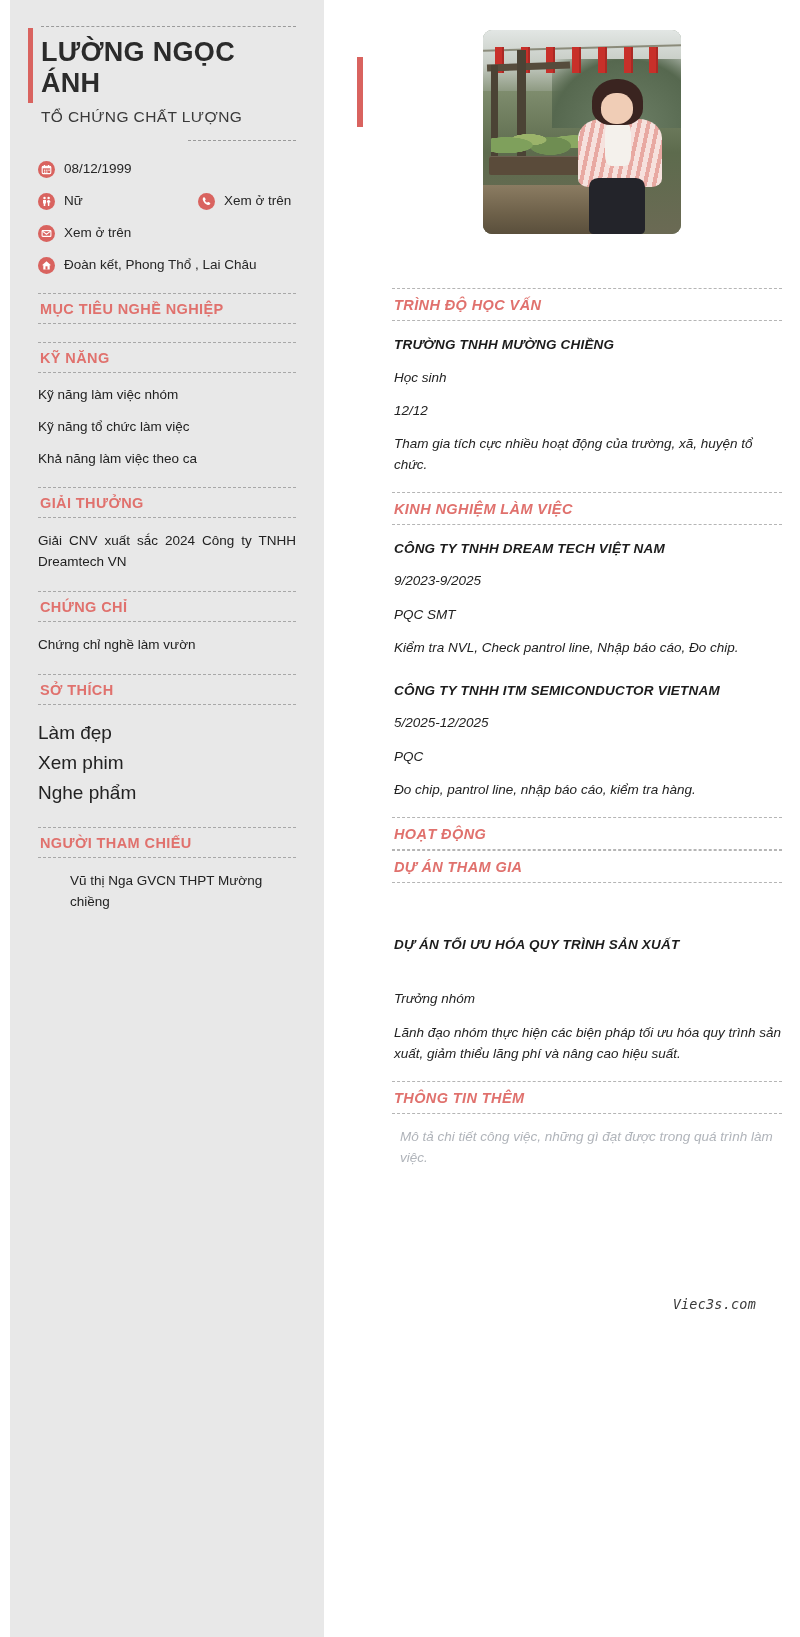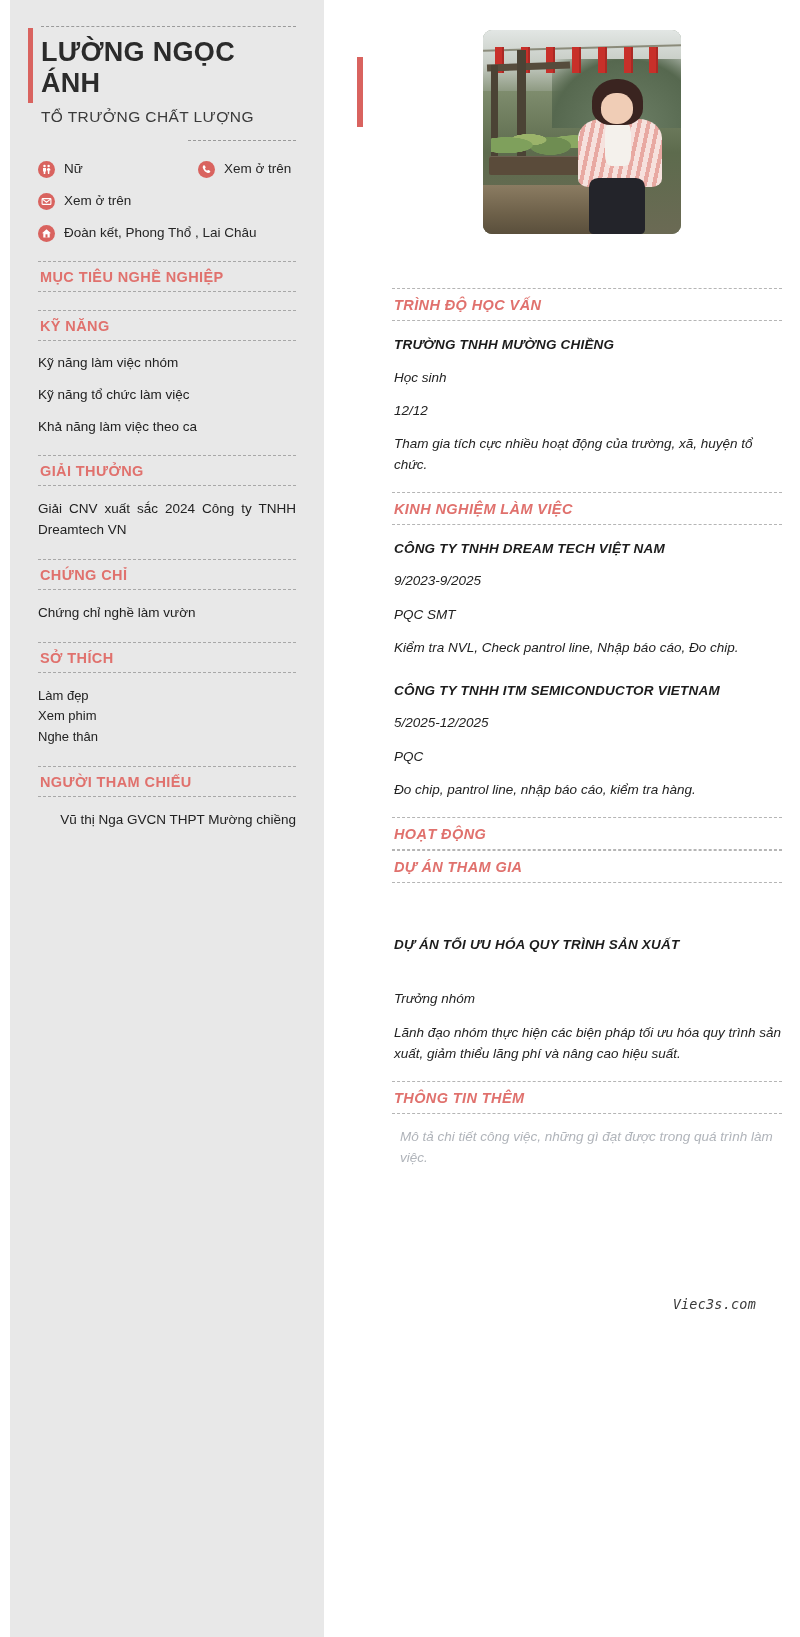--- a/index.html
+++ b/index.html
@@ -128,21 +128,21 @@
     text-align: justify;
   }
   .s-list-item {
     font-size: 13.5px;
     color: #222;
     margin-bottom: 13px;
     line-height: 1.4;
   }
   .s-list-item:last-child { margin-bottom: 0; }
   .s-tight {
-    font-size: 13px;
+    font-size: 19px;
     color: #222;
     line-height: 1.6;
   }
 
   
   .main {
     position: absolute;
     left: 392px;
     top: 0;
     width: 390px;
@@ -291,26 +291,44 @@
 
 <div class="page">
 
   <aside class="sidebar">
 
     <div class="name-block">
       <div class="accent-bar-left"></div>
       <div class="accent-bar-right"></div>
       <div class="name-dash-top"></div>
       <h1 class="full-name">LƯỜNG NGỌC ÁNH</h1>
-      <div class="job-title">TỔ TRƯỞNG CHẤT LƯỢNG</div>
+      <div class="job-title">TỔ CHỨNG CHẤT LƯỢNG</div>
       <div class="name-dash-bottom"></div>
     </div>
 
     <div class="contact">
 
+      <div class="c-row">
+        <div class="c-cell">
+          <span class="c-ico">
+            <svg width="11" height="11" viewBox="0 0 11 11">
+              <rect x="1.2" y="2.2" width="8.6" height="7.4" rx="1" fill="none" stroke="#fff" stroke-width="1.1"></rect>
+              <rect x="1.2" y="2.2" width="8.6" height="2.1" fill="#fff"></rect>
+              <rect x="2.9" y="1" width="1.1" height="2" fill="#fff"></rect>
+              <rect x="7" y="1" width="1.1" height="2" fill="#fff"></rect>
+              <rect x="3" y="5.6" width="1.3" height="1.2" fill="#fff"></rect>
+              <rect x="5.2" y="5.6" width="1.3" height="1.2" fill="#fff"></rect>
+              <rect x="7.4" y="5.6" width="1.3" height="1.2" fill="#fff"></rect>
+              <rect x="3" y="7.5" width="1.3" height="1.2" fill="#fff"></rect>
+              <rect x="5.2" y="7.5" width="1.3" height="1.2" fill="#fff"></rect>
+            </svg>
+          </span>
+          <span class="c-txt">08/12/1999</span>
+        </div>
+      </div>
 
       <div class="c-row">
         <div class="c-cell half">
           <span class="c-ico">
             <svg width="11" height="11" viewBox="0 0 11 11">
               <circle cx="3.5" cy="2.1" r="1.25" fill="#fff"></circle>
               <path d="M2 4.1h3v3.4H4.3V10H2.7V7.5H2z" fill="#fff"></path>
               <circle cx="7.6" cy="2.1" r="1.25" fill="#fff"></circle>
               <path d="M7.6 4.1c1.1 0 1.7 .8 1.9 2.1l-1 .25-.25 3.55H6.95L6.7 6.45l-1-.25C5.9 4.9 6.5 4.1 7.6 4.1z" fill="#fff"></path>
             </svg>
@@ -374,27 +392,27 @@
     <section class="s-sec">
       <div class="s-head">CHỨNG CHỈ</div>
       <div class="s-body" style="text-align:left;">Chứng chỉ nghề làm vườn</div>
     </section>
 
     <section class="s-sec">
       <div class="s-head">SỞ THÍCH</div>
       <div class="s-body" style="text-align:left;">
         <div class="s-tight">Làm đẹp</div>
         <div class="s-tight">Xem phim</div>
-        <div class="s-tight">Nghe thân</div>
+        <div class="s-tight">Nghe phẩm</div>
       </div>
     </section>
 
     <section class="s-sec">
       <div class="s-head">NGƯỜI THAM CHIẾU</div>
-      <div class="s-body" style="text-align:right;">Vũ thị Nga GVCN THPT Mường chiềng</div>
+      <div class="s-body" style="text-align:left;margin-left:32px;">Vũ thị Nga GVCN THPT Mường chiềng</div>
     </section>
 
   </aside>
 
   <main class="main">
 
     <div class="photo-wrap">
       <div class="photo">
         <div class="ph-sky"></div>
         <div class="ph-hill"></div>

